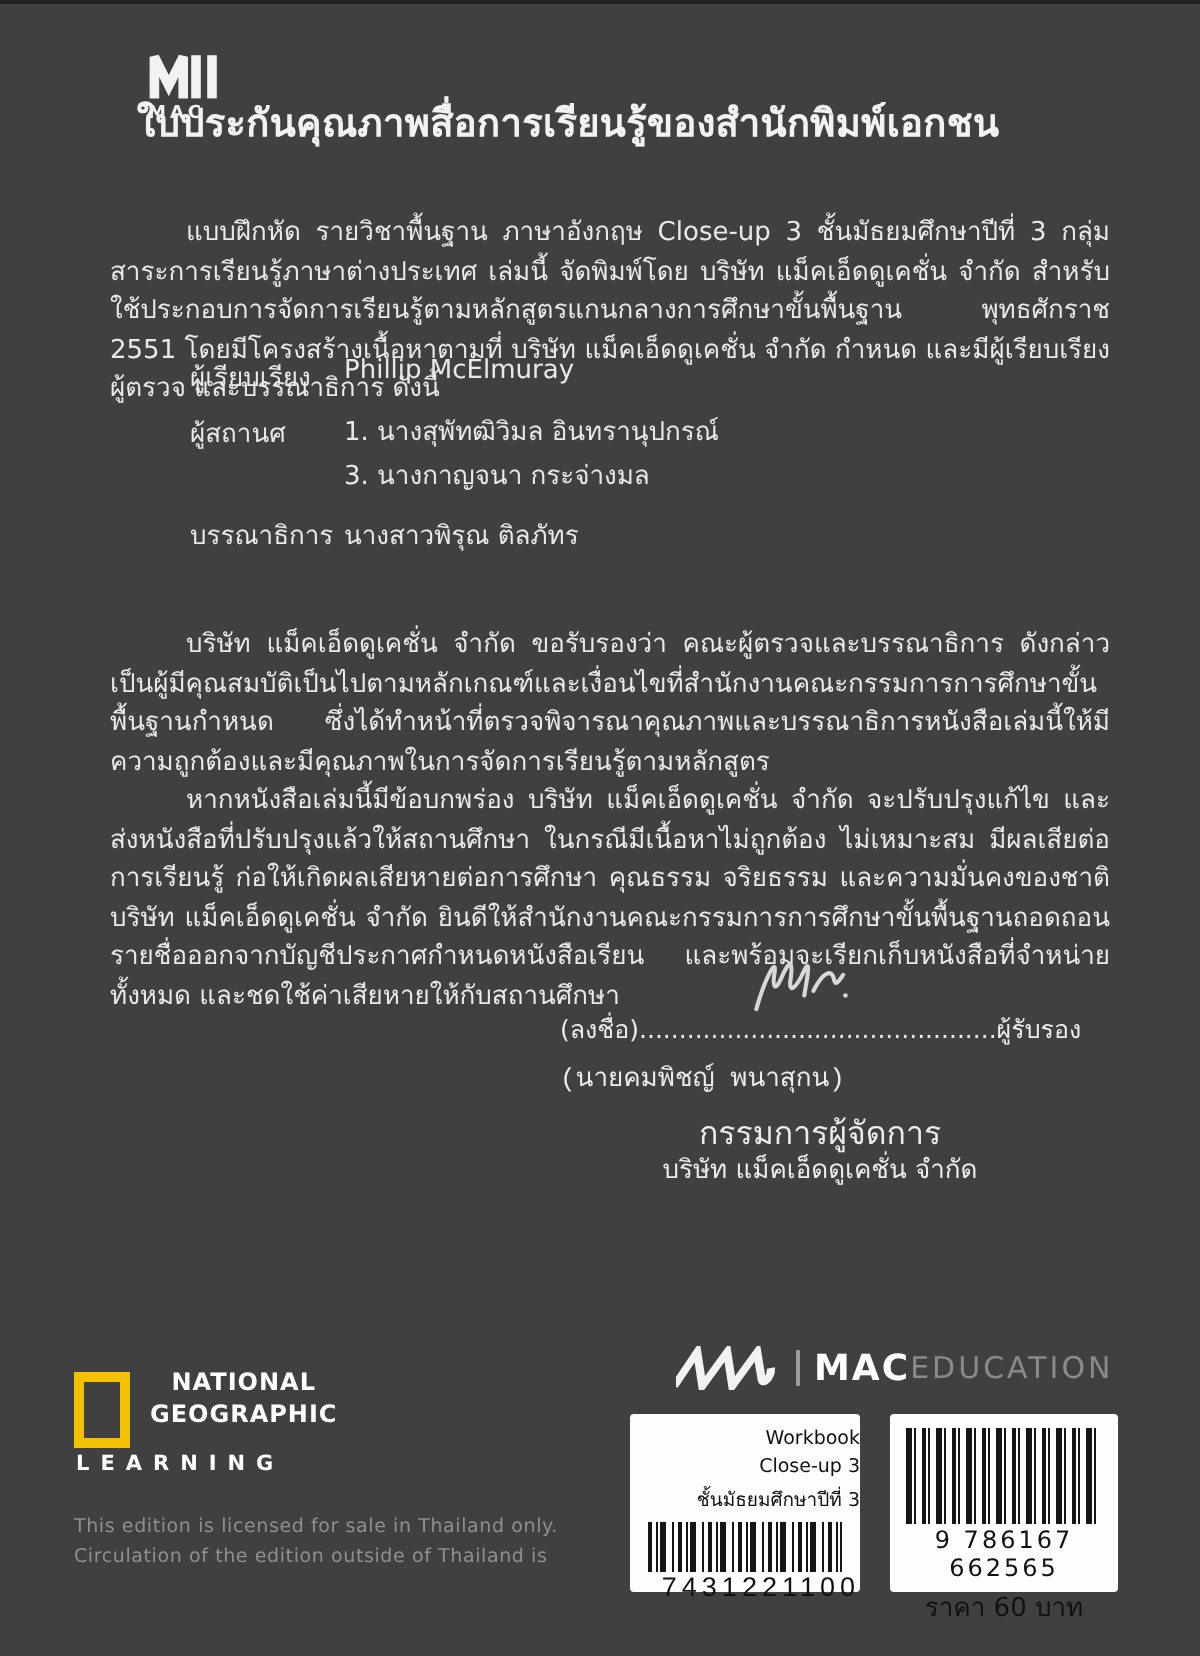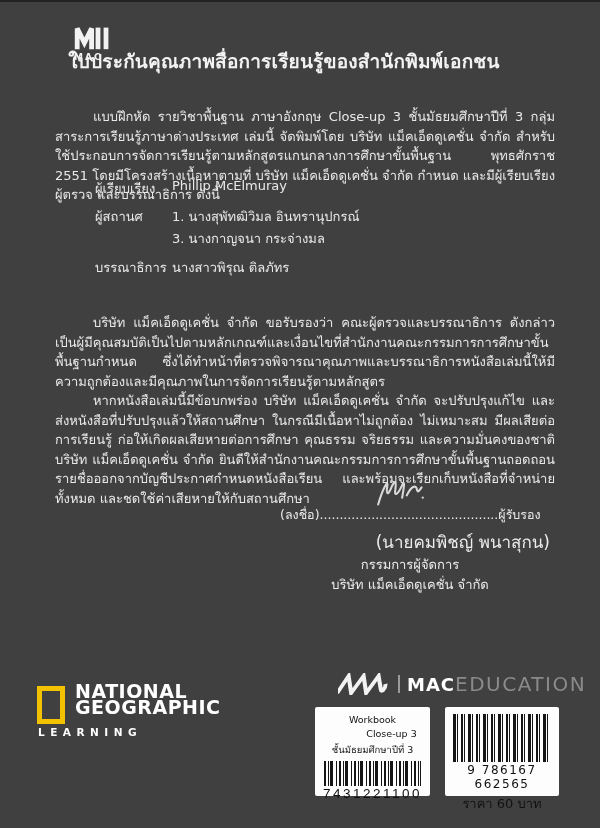--- a/index.html
+++ b/index.html
@@ -29,40 +29,40 @@
   .p3 { top:376px; }
   
   .credits { position:absolute; left:95px; top:176px; width:460px; font-size:13px; color:#e9e9e9; }
   .crow { display:flex; margin-bottom:7px; }
   .clabel { width:77px; flex:none; }
   .cval { flex:1; }
   .cval div { line-height:22px; }
   
   .sig-squiggle { position:absolute; left:372px; top:474px; }
   .sig-line { position:absolute; left:280px; top:503px; width:270px; text-align:left; font-size:12.5px; }
-  .sig-name { position:absolute; left:280px; top:526px; width:270px; text-align:right; font-size:17px; }
-  .sig-position { position:absolute; left:280px; top:552px; width:260px; text-align:center; font-size:13px; }
+  .sig-name { position:absolute; left:280px; top:526px; width:270px; text-align:left; font-size:13px;font-family:Liberation Mono, monospace; }
+  .sig-position { position:absolute; left:280px; top:552px; width:260px; text-align:center; font-size:16px; }
   .sig-company { position:absolute; left:280px; top:572px; width:260px; text-align:center; font-size:13px; }
   
   .ngl { position:absolute; left:37px; top:678px; width:190px; }
   .ngl-frame { position:absolute; left:0; top:6px; width:18px; height:28px; border:5px solid #f2c200; }
-  .ngl-text { position:absolute; left:38px; top:4px; font-weight:bold; color:#fff; font-size:19px; line-height:15.5px; letter-spacing:.5px; }
+  .ngl-text { position:absolute; left:38px; top:4px; font-weight:bold; color:#fff; font-size:12px; line-height:15.5px; letter-spacing:.5px;text-align:center; }
   .ngl-learning { position:absolute; left:1px; top:46px; color:#fff; font-size:10.5px; font-weight:bold; letter-spacing:5.5px; }
   
   .license { position:absolute; left:37px; top:754px; font-size:9.5px; line-height:15px; color:#8f8f8f; letter-spacing:.3px; }
   
   .maced { position:absolute; left:338px; top:668px; height:28px; display:flex; align-items:center; }
   .maced svg { display:block; margin-right:8px; }
   .maced .sep { width:2px; height:18px; background:#9a9a9a; margin-right:7px; }
   .maced .mac { color:#fff; font-weight:bold; font-size:18px; letter-spacing:1px; }
-  .maced .edu { color:#8a8a8a; font-size:20px; letter-spacing:1.5px; }
+  .maced .edu { color:#8a8a8a; font-size:15px; letter-spacing:1.5px; }
   
   .product-box {
     position:absolute; left:315px; top:705px; width:115px; height:89px;
-    background:#fdfdfd; color:#111; text-align:center; border-radius:2px;
+    background:#fdfdfd; color:#111; text-align:right; border-radius:2px;
   }
   .product-box .l1 { font-size:9.5px; margin-top:7px; }
   .product-box .l2 { font-size:9.5px; margin-top:3px;padding-left:38px; }
   .product-box .l3 { font-size:9.5px; margin-top:3px; }
   .bars-small {
     width:97px; height:25px; margin:4px auto 0;
     background:repeating-linear-gradient(90deg,#151515 0 2px,#fdfdfd 2px 4px,#151515 4px 5px,#fdfdfd 5px 6px,#151515 6px 9px,#fdfdfd 9px 12px,#151515 12px 13px,#fdfdfd 13px 15px);
   }
   .product-box .num { font-family:Liberation Sans, sans-serif; font-size:13.5px; letter-spacing:2.5px; color:#111; margin-top:0px; }
   .isbn-box {
@@ -131,20 +131,22 @@
   <div class="ngl">
     <div class="ngl-frame"></div>
     <div class="ngl-text">
       <div>NATIONAL</div>
       <div>GEOGRAPHIC</div>
     </div>
     <div class="ngl-learning">LEARNING</div>
   </div>
 
   <div class="license">
+    <div>This edition is licensed for sale in Thailand only.</div>
+    <div>Circulation of the edition outside of Thailand is</div>
   </div>
 
   <div class="maced">
     <span>
       <svg width="52" height="22" viewBox="0 0 52 22">
         <path d="M2,20 L11,3 L16,20 L26,3 L31,20 L41,3 L45,16 C46,20 50,16 49,11" fill="none" stroke="#f2f2f2" stroke-width="4" stroke-linejoin="miter" transform="skewX(-8)"></path>
       </svg>
     </span>
     <span class="sep"></span>
     <span class="mac">MAC</span>

